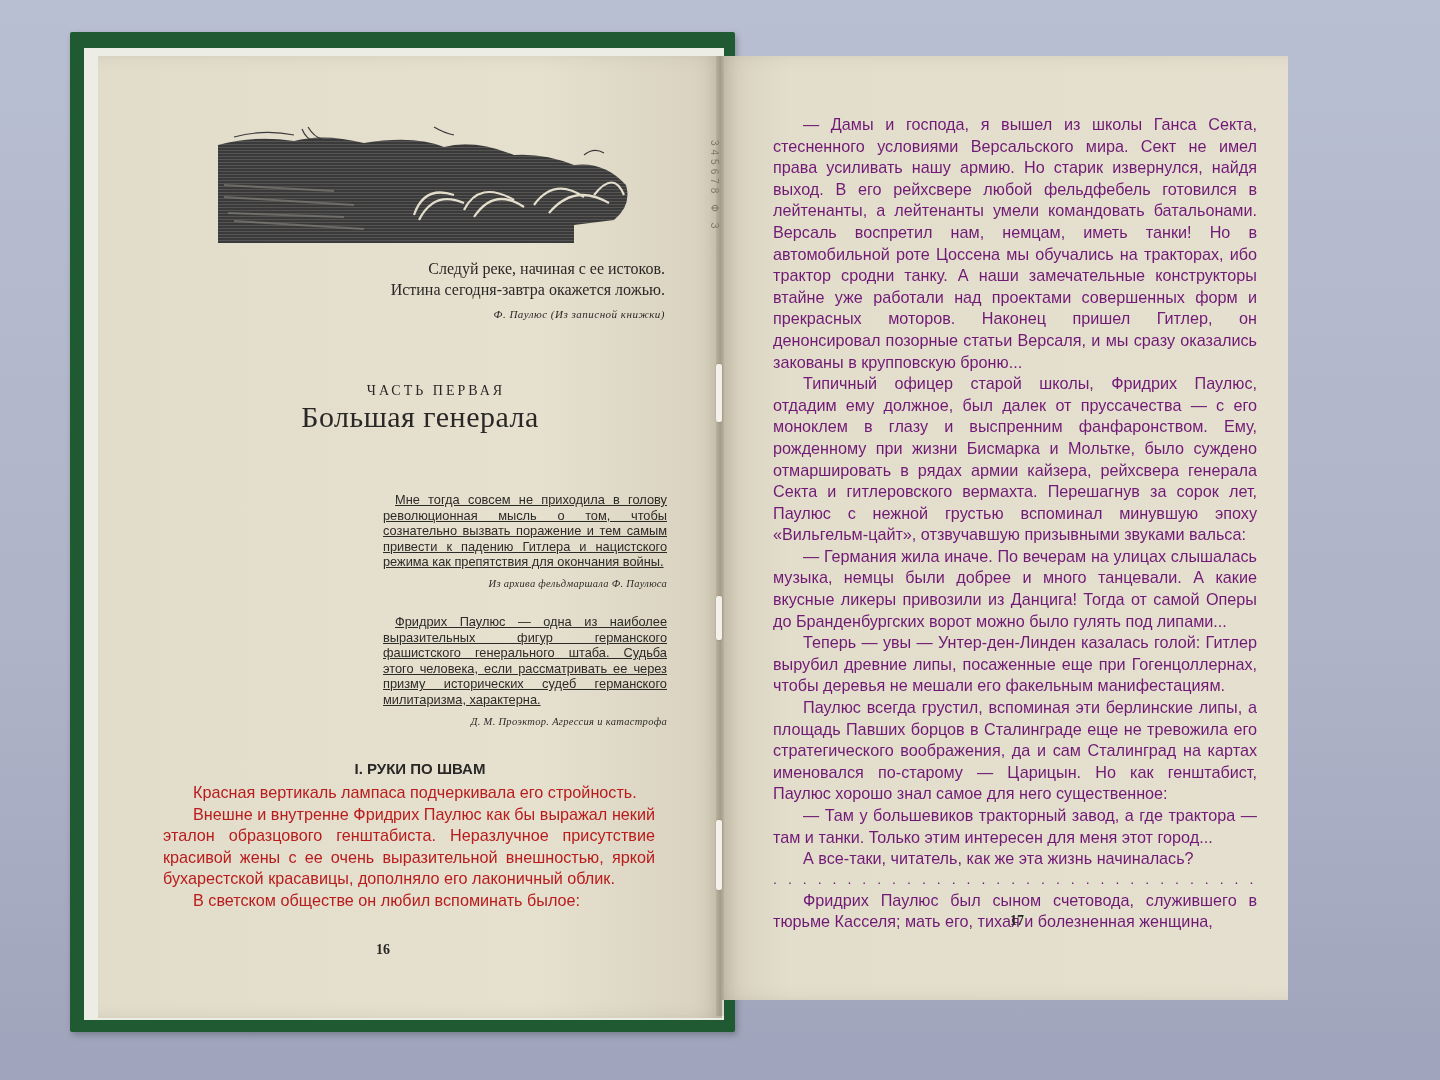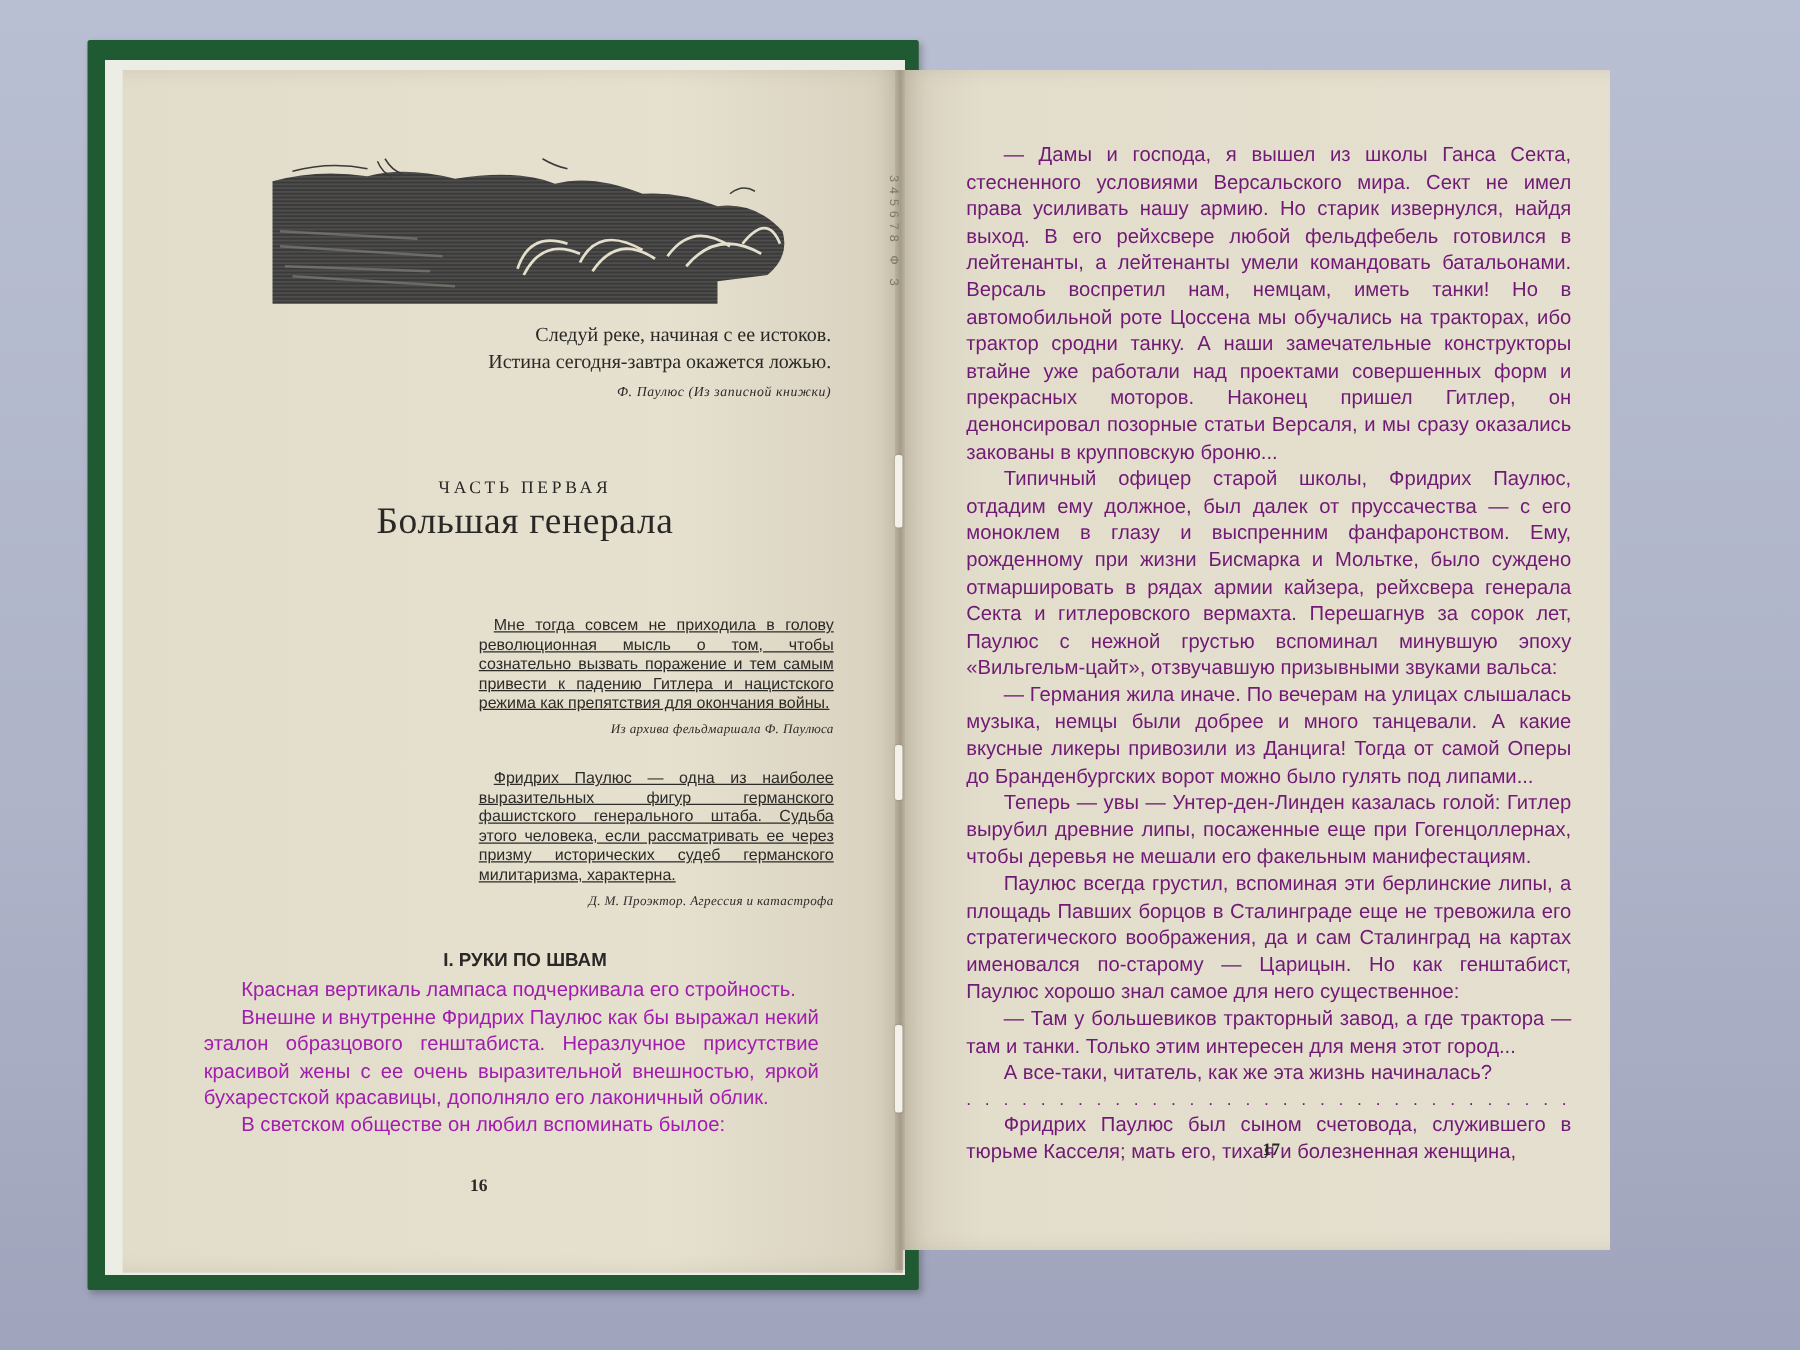--- a/index.html
+++ b/index.html
@@ -51,21 +51,21 @@
 
   .epigraph1 {
     position: absolute; left: 300px; top: 258px; width: 365px; text-align: right;
     font-size: 16px; line-height: 21px;
   }
   .epigraph1 .attr {
     font-style: italic; font-size: 11px; margin-top: 4px; letter-spacing: 0.5px;
   }
 
   .part-label {
-    position: absolute; left: 270px; top: 383px; width: 300px; text-align: center;
+    position: absolute; left: 286px; top: 383px; width: 300px; text-align: center;
     font-size: 14px; letter-spacing: 3px;
   }
   .part-title {
     position: absolute; left: 230px; top: 400px; width: 380px; text-align: center;
     font-size: 30px; letter-spacing: 0.5px;
   }
 
   .quote {
     position: absolute; left: 383px; width: 284px;
     font-family: "Liberation Sans", sans-serif; font-size: 12.8px; line-height: 15.6px;
@@ -79,21 +79,21 @@
   .quote-a { top: 492px; }
   .quote-b { top: 614px; }
 
   .chapter-title {
     position: absolute; left: 320px; top: 760px; width: 200px; text-align: center;
     font-family: "Liberation Sans", sans-serif; font-weight: bold; font-size: 15px;
   }
   .body-left {
     position: absolute; left: 163px; top: 782px; width: 492px;
     font-family: "Liberation Sans", sans-serif; font-size: 16.2px; line-height: 21.5px;
-    text-align: justify; color: #a21caf;
+    text-align: justify; color: #b91c1c;
   }
   .body-left p, .body-right p { margin: 0; text-indent: 30px; }
 
   .body-right {
     position: absolute; left: 773px; top: 114px; width: 484px;
     font-family: "Liberation Sans", sans-serif; font-size: 16.2px; line-height: 21.6px;
     text-align: justify; color: #701a75;
   }
   .dots {
     margin: 2px 0 4px 0; letter-spacing: 11px; font-size: 14px; line-height: 14px;

